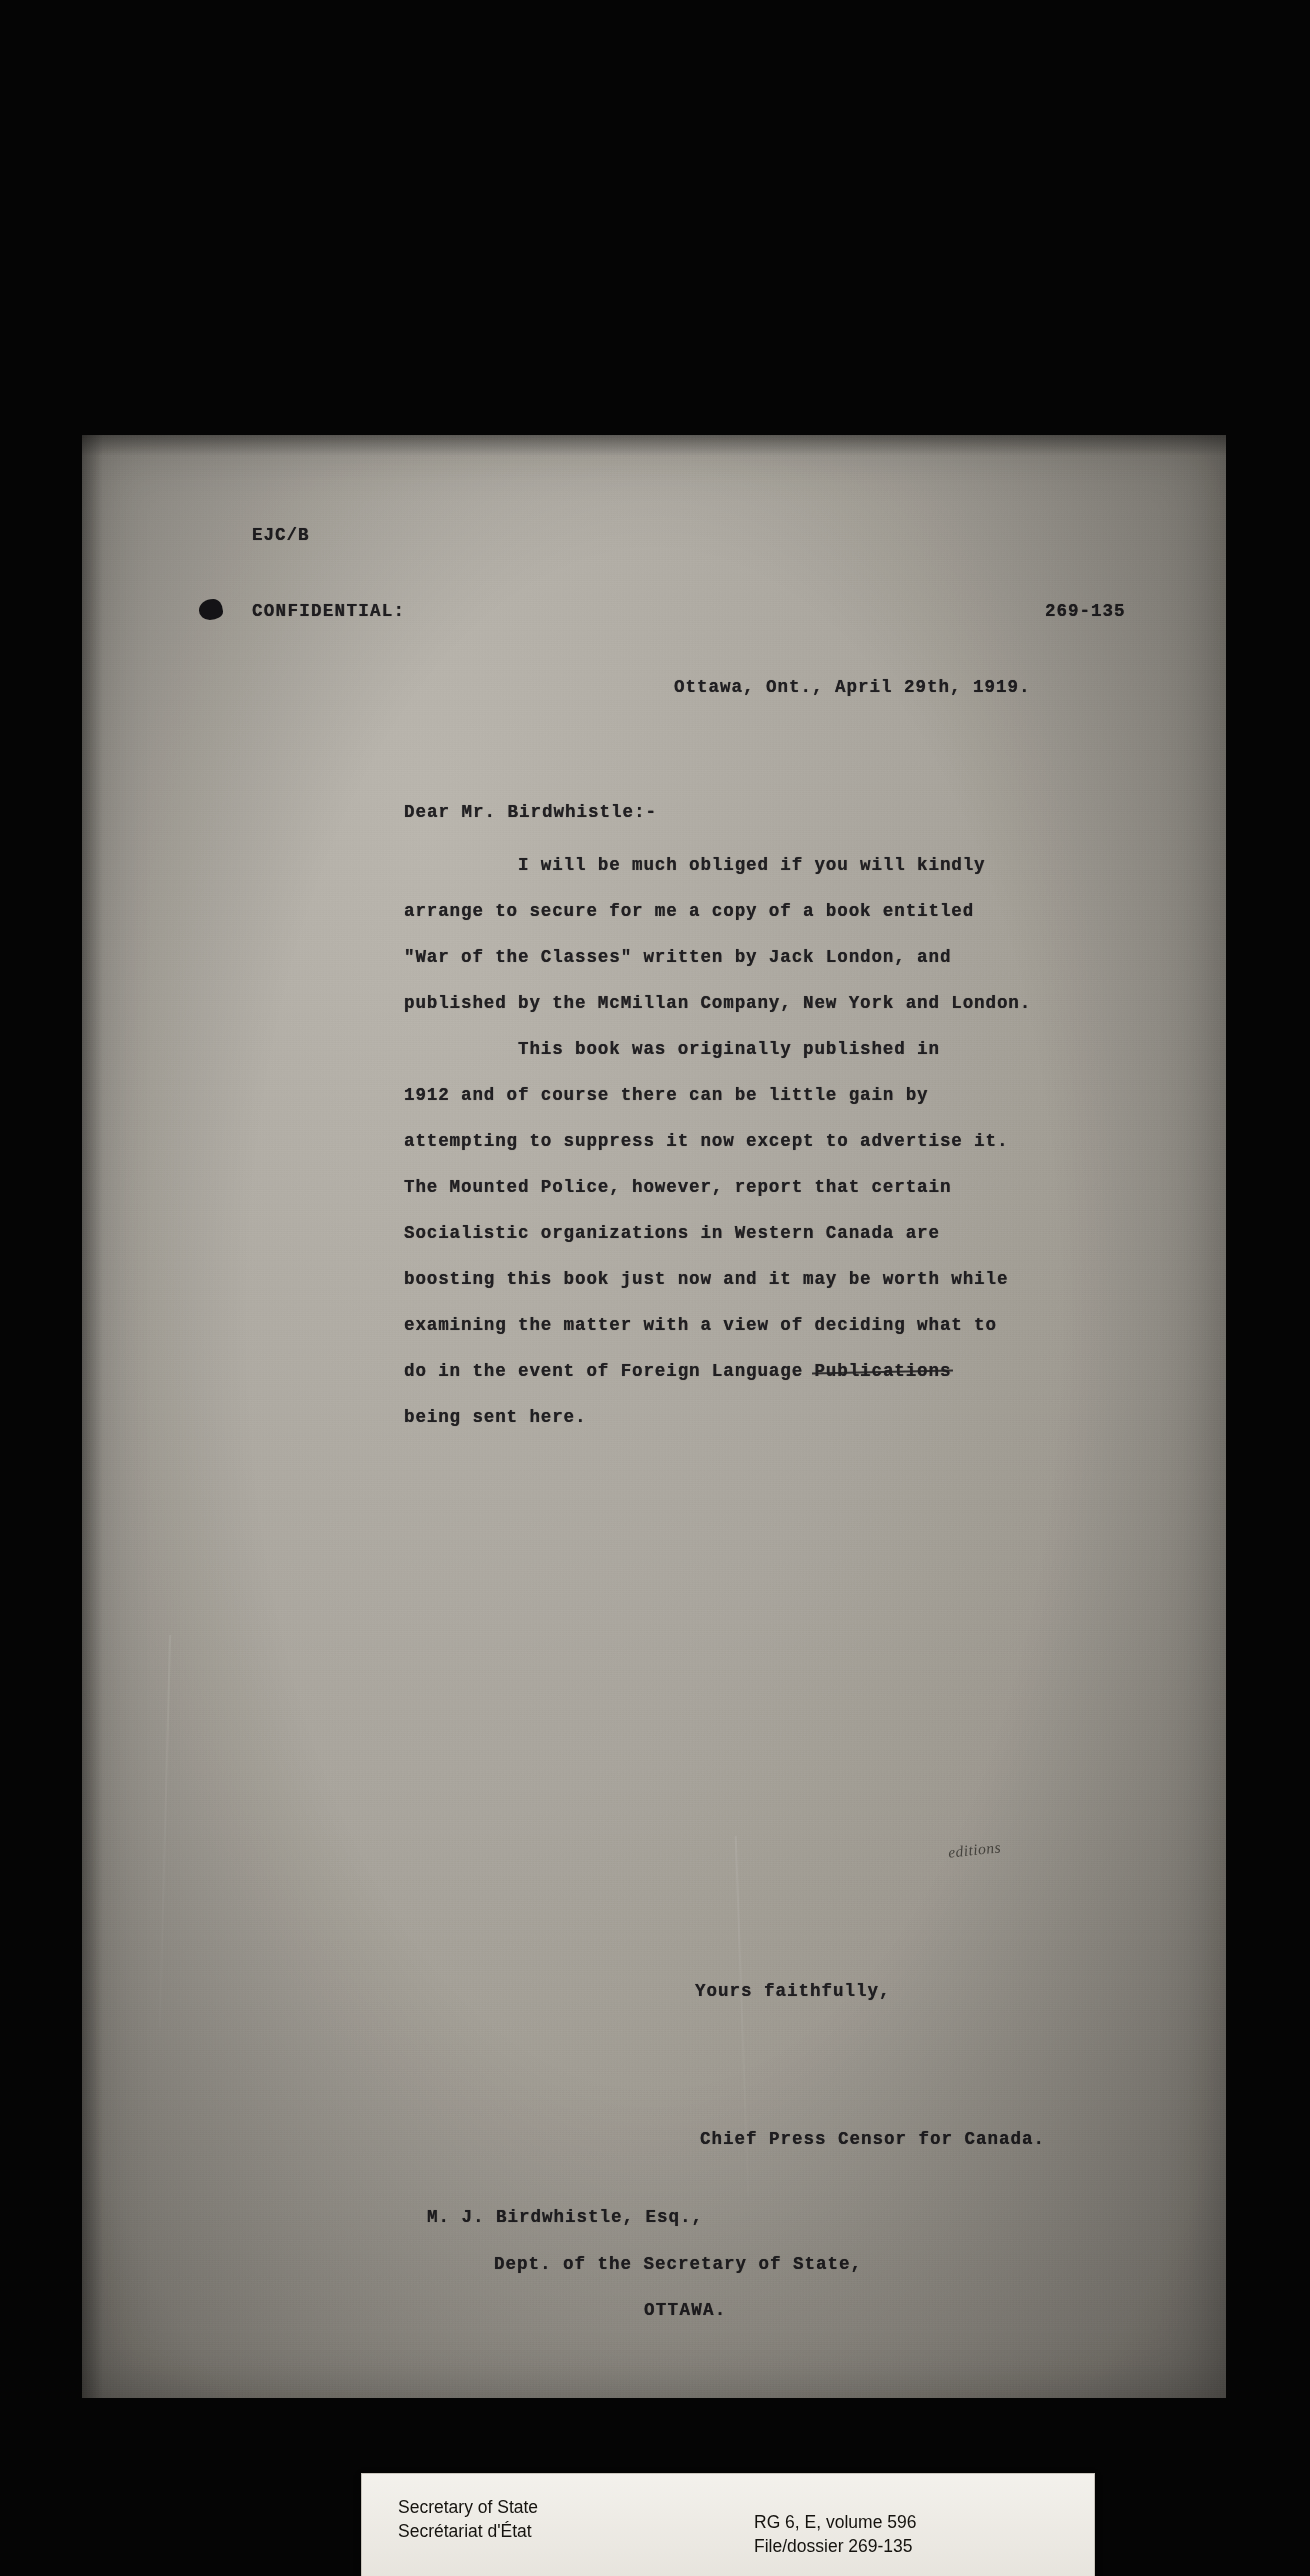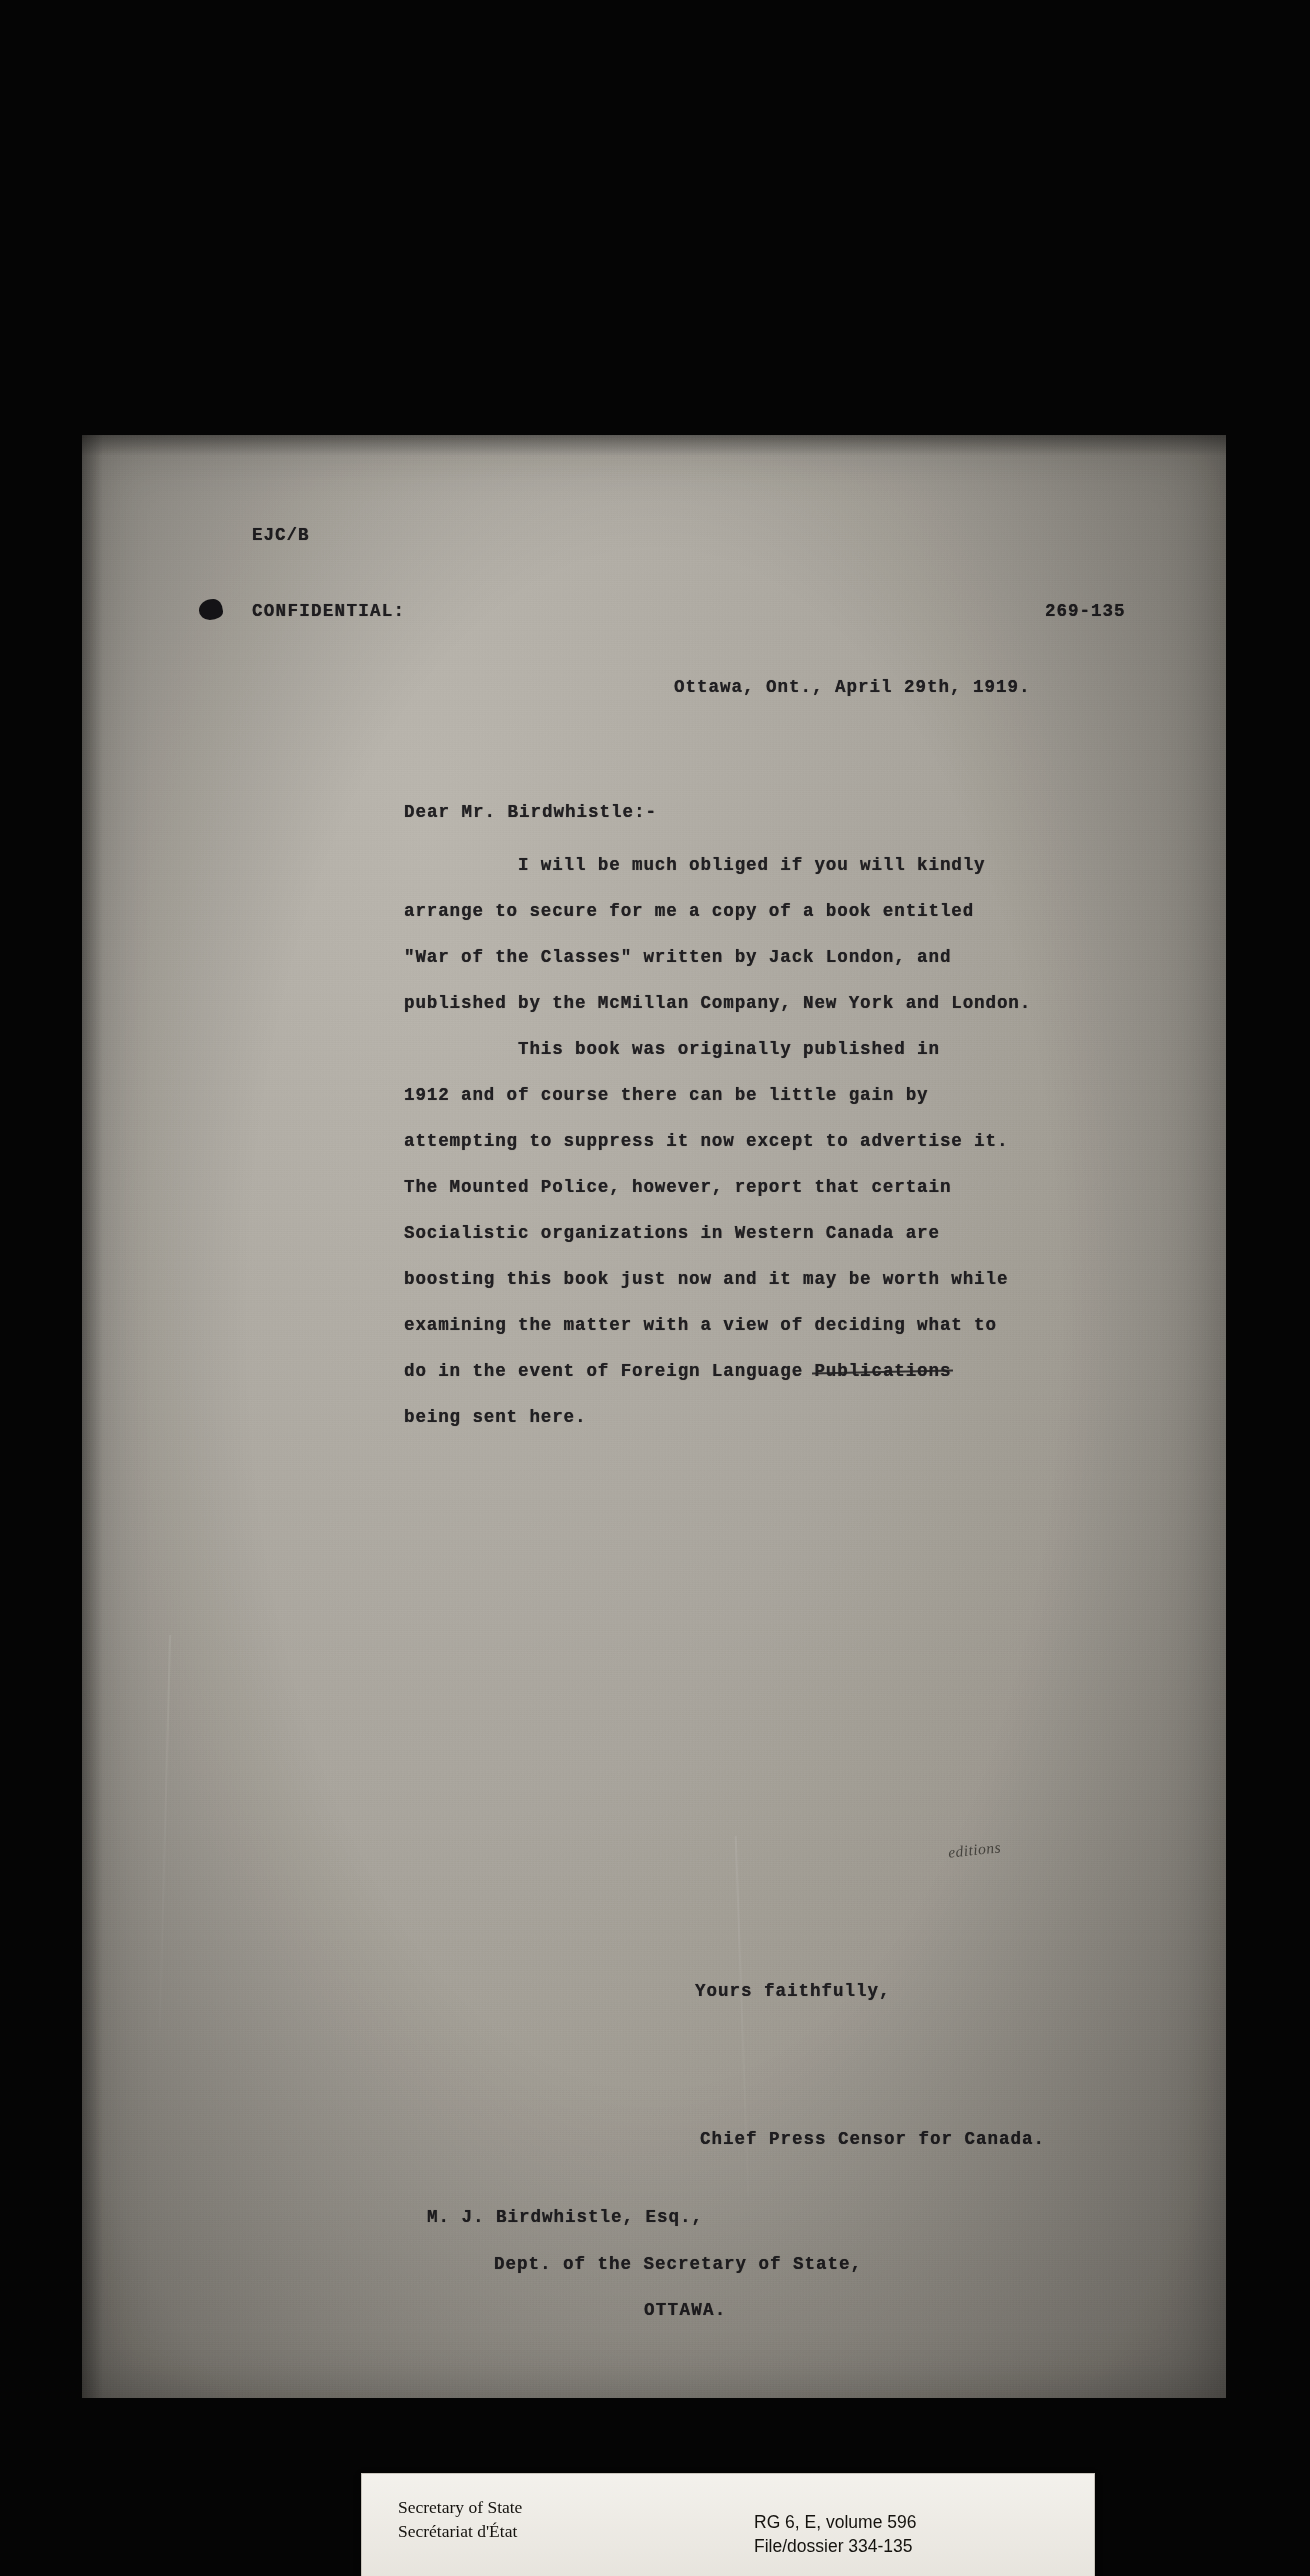--- a/index.html
+++ b/index.html
@@ -173,21 +173,21 @@
     width: 732px;
     height: 111px;
     background: linear-gradient(180deg, #f3f1ec 0%, #e6e3dc 100%);
     border: 1px solid #c9c5bc;
     box-shadow: 0 2.1px 5.2px rgba(0,0,0,0.6);
   }
   #label-card .col-left {
     position: absolute;
     left: 36px;
     top: 20.6px;
-    font-family: Liberation Serif, serif;
+    font-family: Liberation Sans, sans-serif;
     font-size: 17.5px;
     color: #15130f;
     line-height: 24px;
   }
   #label-card .col-right {
     position: absolute;
     left: 392px;
     top: 20.6px;
     font-family: "Liberation Sans", sans-serif;
     font-size: 17.5px;
@@ -248,18 +248,18 @@
     <div id="letter-vignette"></div>
   </div>
 
   <div id="label-card">
     <div class="col-left">
       <div>Secretary of State</div>
       <div>Secrétariat d'État</div>
     </div>
     <div class="col-right">
       <div>RG 6, E, volume 596</div>
-      <div>File/dossier 334-135</div>
+      <div>File/dossier 269-135</div>
     </div>
   </div>
 
 </div>
 
 
 </body></html>

